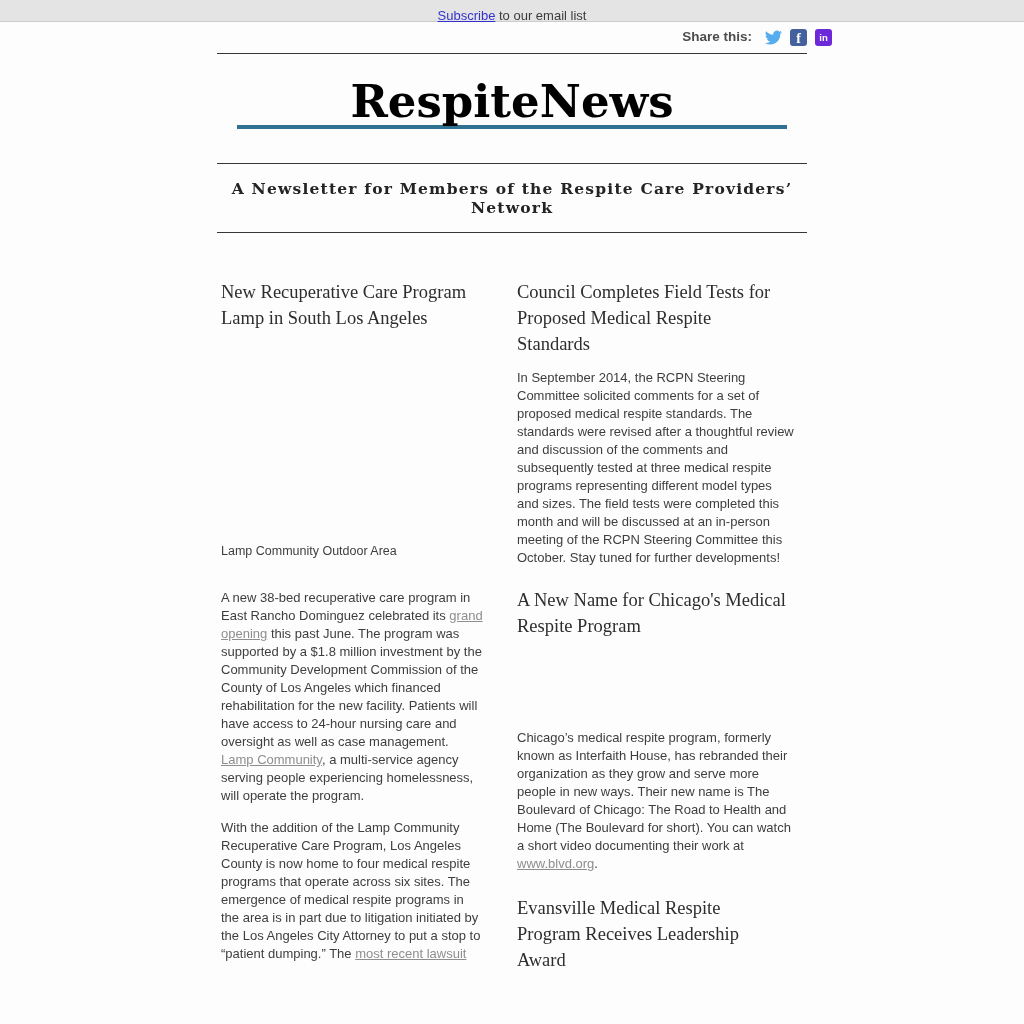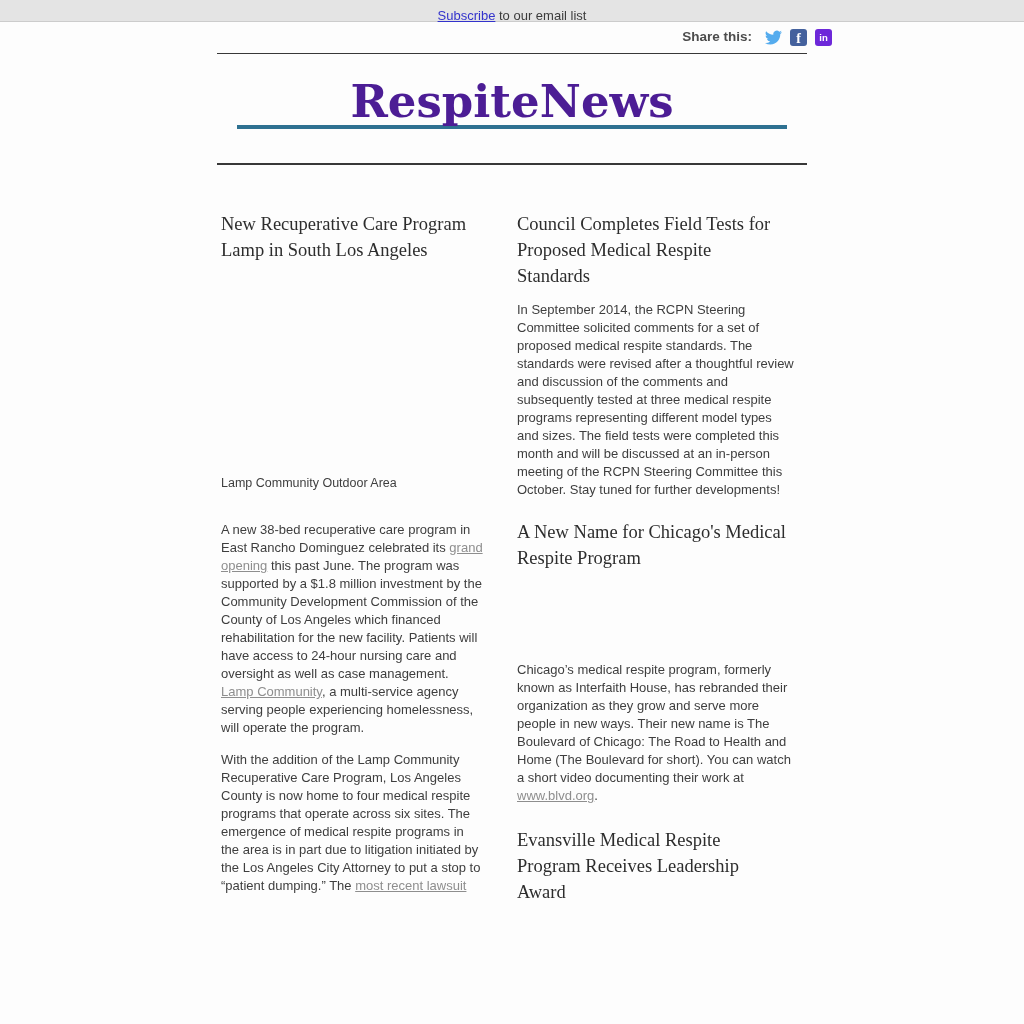--- a/index.html
+++ b/index.html
@@ -41,21 +41,21 @@
   }
   hr.rule { border: none; border-top: 1px solid #383838; margin: 0; }
   .masthead { position: relative; padding: 20px 0 34px; text-align: center; }
   .masthead-bar {
     position: absolute; left: 20px; right: 20px; bottom: 34px;
     height: 4px; background: #2e7191;
   }
   .masthead h1 {
     position: relative; margin: 0;
     font-family: "DejaVu Serif", serif; font-weight: bold;
-    font-size: 45px; line-height: 55px; color: #4c1d95;
+    font-size: 45px; line-height: 55px; color: #000000;
   }
   .subtitle {
     text-align: center; padding: 15px 0 15px;
     font-family: "DejaVu Serif", serif; font-weight: bold;
     font-size: 15.5px; letter-spacing: 1.2px; color: #242424;
   }
 
   
   .cols { display: flex; margin-top: 46px; padding-left: 4px; gap: 34px; }
   .col-left  { width: 262px; flex: none; }
@@ -101,20 +101,21 @@
 <div class="content">
 
   <hr class="rule">
 
   <div class="masthead">
     <div class="masthead-bar"></div>
     <h1>RespiteNews</h1>
   </div>
   <hr class="rule">
 
+  <div class="subtitle">A Newsletter for Members of the Respite Care Providers’ Network</div>
   <hr class="rule">
 
   <div class="cols">
 
     <div class="col-left">
       <div class="article">
         <h2 class="article-heading">New Recuperative Care Program
 Lamp in South Los Angeles</h2>
         <div class="img-ph-large"></div>
         <div class="img-caption">Lamp Community Outdoor Area</div>

